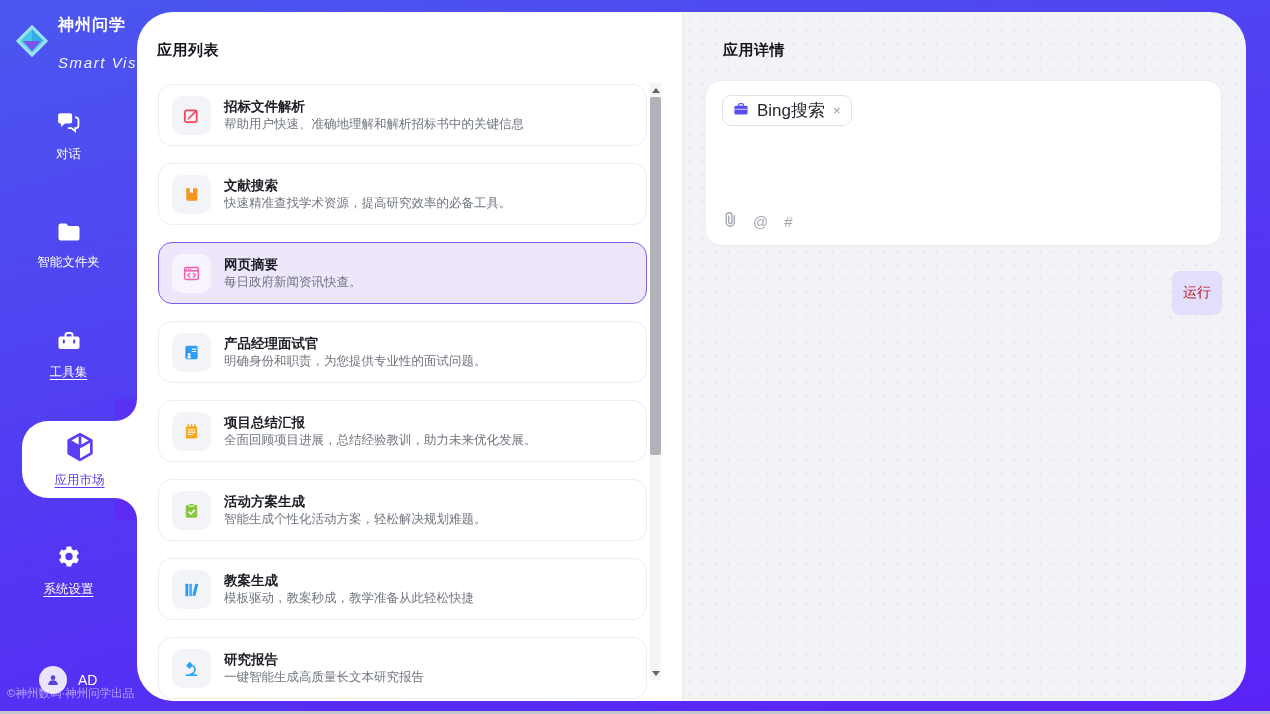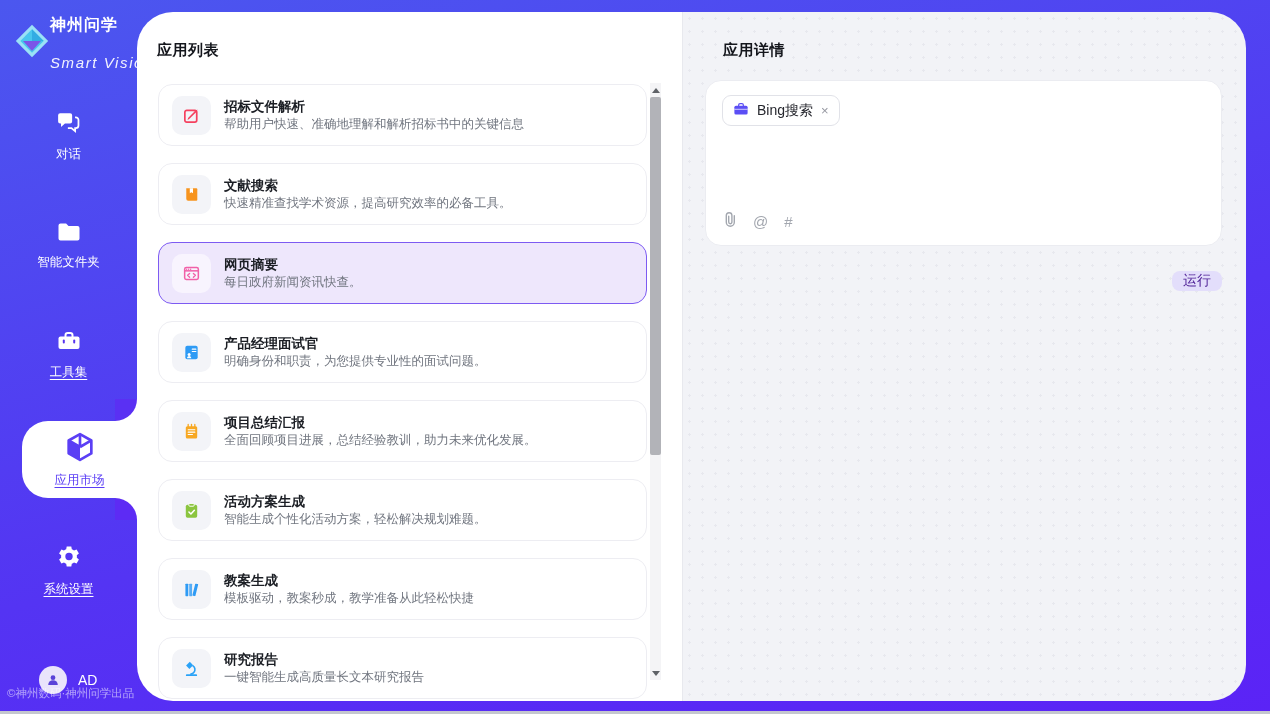--- a/index.html
+++ b/index.html
@@ -38,31 +38,31 @@
   .sb-btn.up { top:0; } .sb-btn.down { bottom:0; }
   .tri-up { width:0; height:0; border-left:4px solid transparent; border-right:4px solid transparent; border-bottom:5px solid #5f6267; }
   .tri-down { width:0; height:0; border-left:4px solid transparent; border-right:4px solid transparent; border-top:5px solid #5f6267; }
   .sb-thumb { position:absolute; top:14px; left:0; width:11px; height:358px; background:#b2b3b8; border-radius:2px; cursor:pointer; }
 
   
   .detail-card { position:absolute; top:68px; left:22px; right:24px; height:166px;
     background:#fff; border:1px solid #ebecf1; border-radius:16px; }
   .tag { position:absolute; top:14px; left:16px; height:31px; display:inline-flex; align-items:center;
     gap:8px; padding:0 10px; border:1px solid #e1e2e8; border-radius:9px; background:#fff; cursor:default; }
-  .tag-label { font-size:14px; color:#26272e; }
+  .tag-label { font-size:17px; color:#26272e; }
   .tag-close { font-size:13px; color:#9597a0; cursor:pointer; line-height:1; }
   .query { position:absolute; top:70px; left:17px; right:17px; font-size:13.5px; color:#686c77; line-height:1.5; cursor:text; }
   .composer-icons { position:absolute; left:17px; bottom:13px; display:flex; align-items:center; gap:16px; color:#a3a7af; }
   .composer-icons .sym { font-size:15px; cursor:pointer; }
-  .run-btn { position:absolute; top:259px; right:24px; width:50px; height:20px; border:none; border-radius:8px;
-    background:#e3defb; color:#4c1d95; font-size:14px; cursor:pointer; font-family:inherit;
+  .run-btn { position:absolute; top:259px; right:24px; width:50px; height:44px; border:none; border-radius:8px;
+    background:#e3defb; color:#b91c1c; font-size:14px; cursor:pointer; font-family:inherit;
     display:flex; align-items:center; justify-content:center; }
 
   
-  .logo { position:absolute; left:14px; top:15px; display:flex; align-items:center; gap:0; }
+  .logo { position:absolute; left:14px; top:15px; display:flex; align-items:center; gap:8px; }
   .logo-cn { font-size:16px; font-weight:bold; color:#fff; letter-spacing:1px; }
   .logo-en { font-size:15px; color:rgba(255,255,255,.92); letter-spacing:1.6px; margin-top:18px;font-style:italic; }
   .nav-item { position:absolute; left:0; width:137px; display:flex; flex-direction:column;
     align-items:center; gap:7px; color:#fff; cursor:pointer; }
   .nav-label { font-size:12.5px; }
   .u { text-decoration:underline; text-underline-offset:3px; }
   .nav-bubble { position:absolute; left:22px; top:421px; width:115px; height:77px; background:#fff;
     border-radius:26px 0 0 26px; display:flex; flex-direction:column; align-items:center;
     justify-content:center; gap:5px; color:#5b3ff5; cursor:pointer; }
   .nav-bubble .nav-label { font-size:12.5px; }

